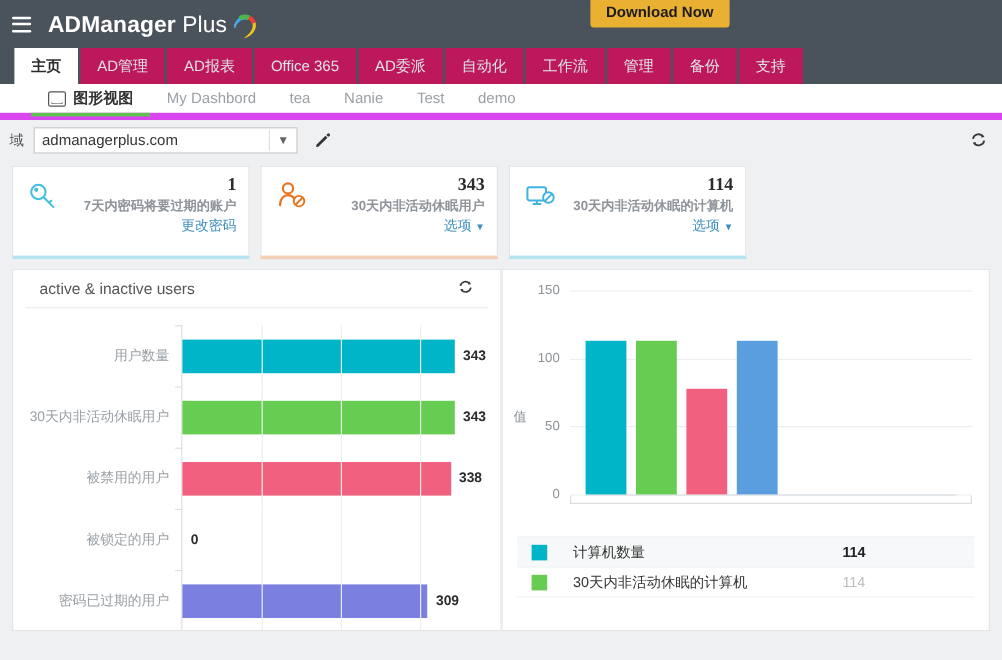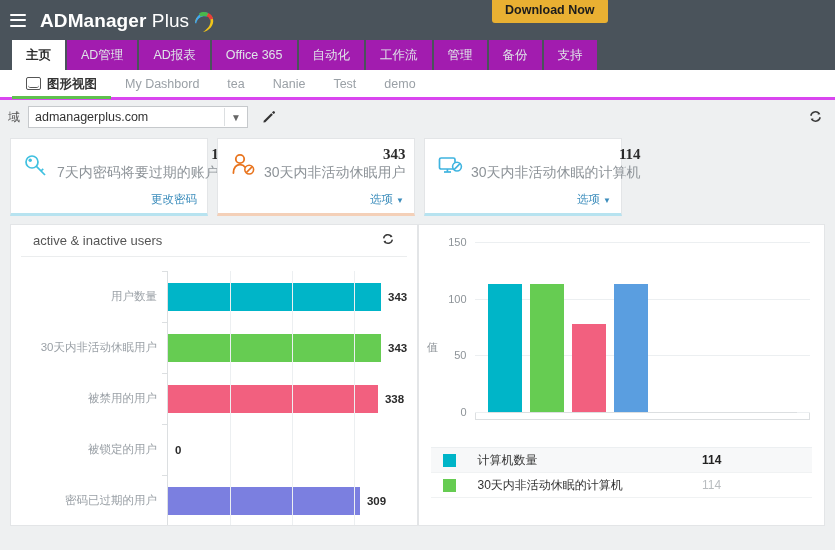--- a/index.html
+++ b/index.html
@@ -64,39 +64,39 @@
     display: flex;
     align-items: flex-end;
     padding-left: 12px;
   }
   .mtab {
     height: 30px;
     line-height: 30px;
     padding: 0 14px;
     color: #dfe4e8;
     font-size: 12.5px;
-    background: #a21caf;
+    background: #be185d;
     margin-right: 2px;
     cursor: pointer;
     white-space: nowrap;
   }
   .mtab.active {
     background: #ffffff;
     color: #2d2d2d;
     font-weight: bold;
   }
 
   
   .subtabs {
     background: #ffffff;
     height: 30px;
     display: flex;
     align-items: center;
-    padding-left: 12px;
-    border-bottom: 3px solid #d946ef;
+    padding-left: 26px;
+    border-bottom: 6px solid #d946ef;
   }
   .stab {
     position: relative;
     height: 30px;
     line-height: 30px;
     padding: 0 14px;
     color: #9aa0a6;
     font-size: 12.5px;
     cursor: pointer;
     white-space: nowrap;
@@ -189,25 +189,26 @@
     margin-right: 4px;
     display: flex; align-items: center; justify-content: center;
   }
   .card .ctext { flex: 1; text-align: right; }
   .card .cnum {
     font-size: 15px; font-weight: bold; color: #2b2b2b;
     font-family: "Liberation Serif", serif;
     line-height: 15px;
   }
   .card .clbl {
-    font-size: 14px; color: #8d9398; margin-top: 2px;
-    white-space: nowrap;
+    font-size: 11px; color: #8d9398; margin-top: 2px;
+    white-space: nowrap;
+    font-weight: bold;
   }
   .card .caction {
-    position: absolute; right: 10px; bottom: 6px;
+    position: absolute; right: 10px; bottom: 17px;
     font-size: 11.5px; color: #3c8dbc; cursor: pointer;
   }
   .card .caction .dc { font-size: 8px; }
 
   
   .panels {
     display: flex;
     padding: 8px 10px 0 10px;
   }
   .panel {
@@ -228,21 +229,21 @@
   .panel-title {
     flex: 1;
     font-size: 13px;
     color: #555;
     white-space: nowrap;
     overflow: hidden;
   }
   .panel-refresh { cursor: pointer; }
 
   
-  .hbar-wrap { position: relative; padding: 14px 0 0 16px; height: 268px; }
+  .hbar-wrap { position: relative; padding: 14px 0 0 0; height: 268px; }
   .hrow {
     display: flex; align-items: center;
     height: 51px;
   }
   .hlabel {
     width: 140px;
     text-align: right;
     padding-right: 10px;
     font-size: 11.5px;
     color: #9aa0a6;
@@ -334,20 +335,21 @@
     </span>
   </div>
   <button class="download-btn">Download Now</button>
 </div>
 
 <div class="maintabs">
   <div class="mtab active">主页</div>
   <div class="mtab">AD管理</div>
   <div class="mtab">AD报表</div>
   <div class="mtab">Office 365</div>
+  <div class="mtab">AD委派</div>
   <div class="mtab">自动化</div>
   <div class="mtab">工作流</div>
   <div class="mtab">管理</div>
   <div class="mtab">备份</div>
   <div class="mtab">支持</div>
 </div>
 
 <div class="subtabs">
   <div class="stab active">
     <span class="chart-ico"></span>

